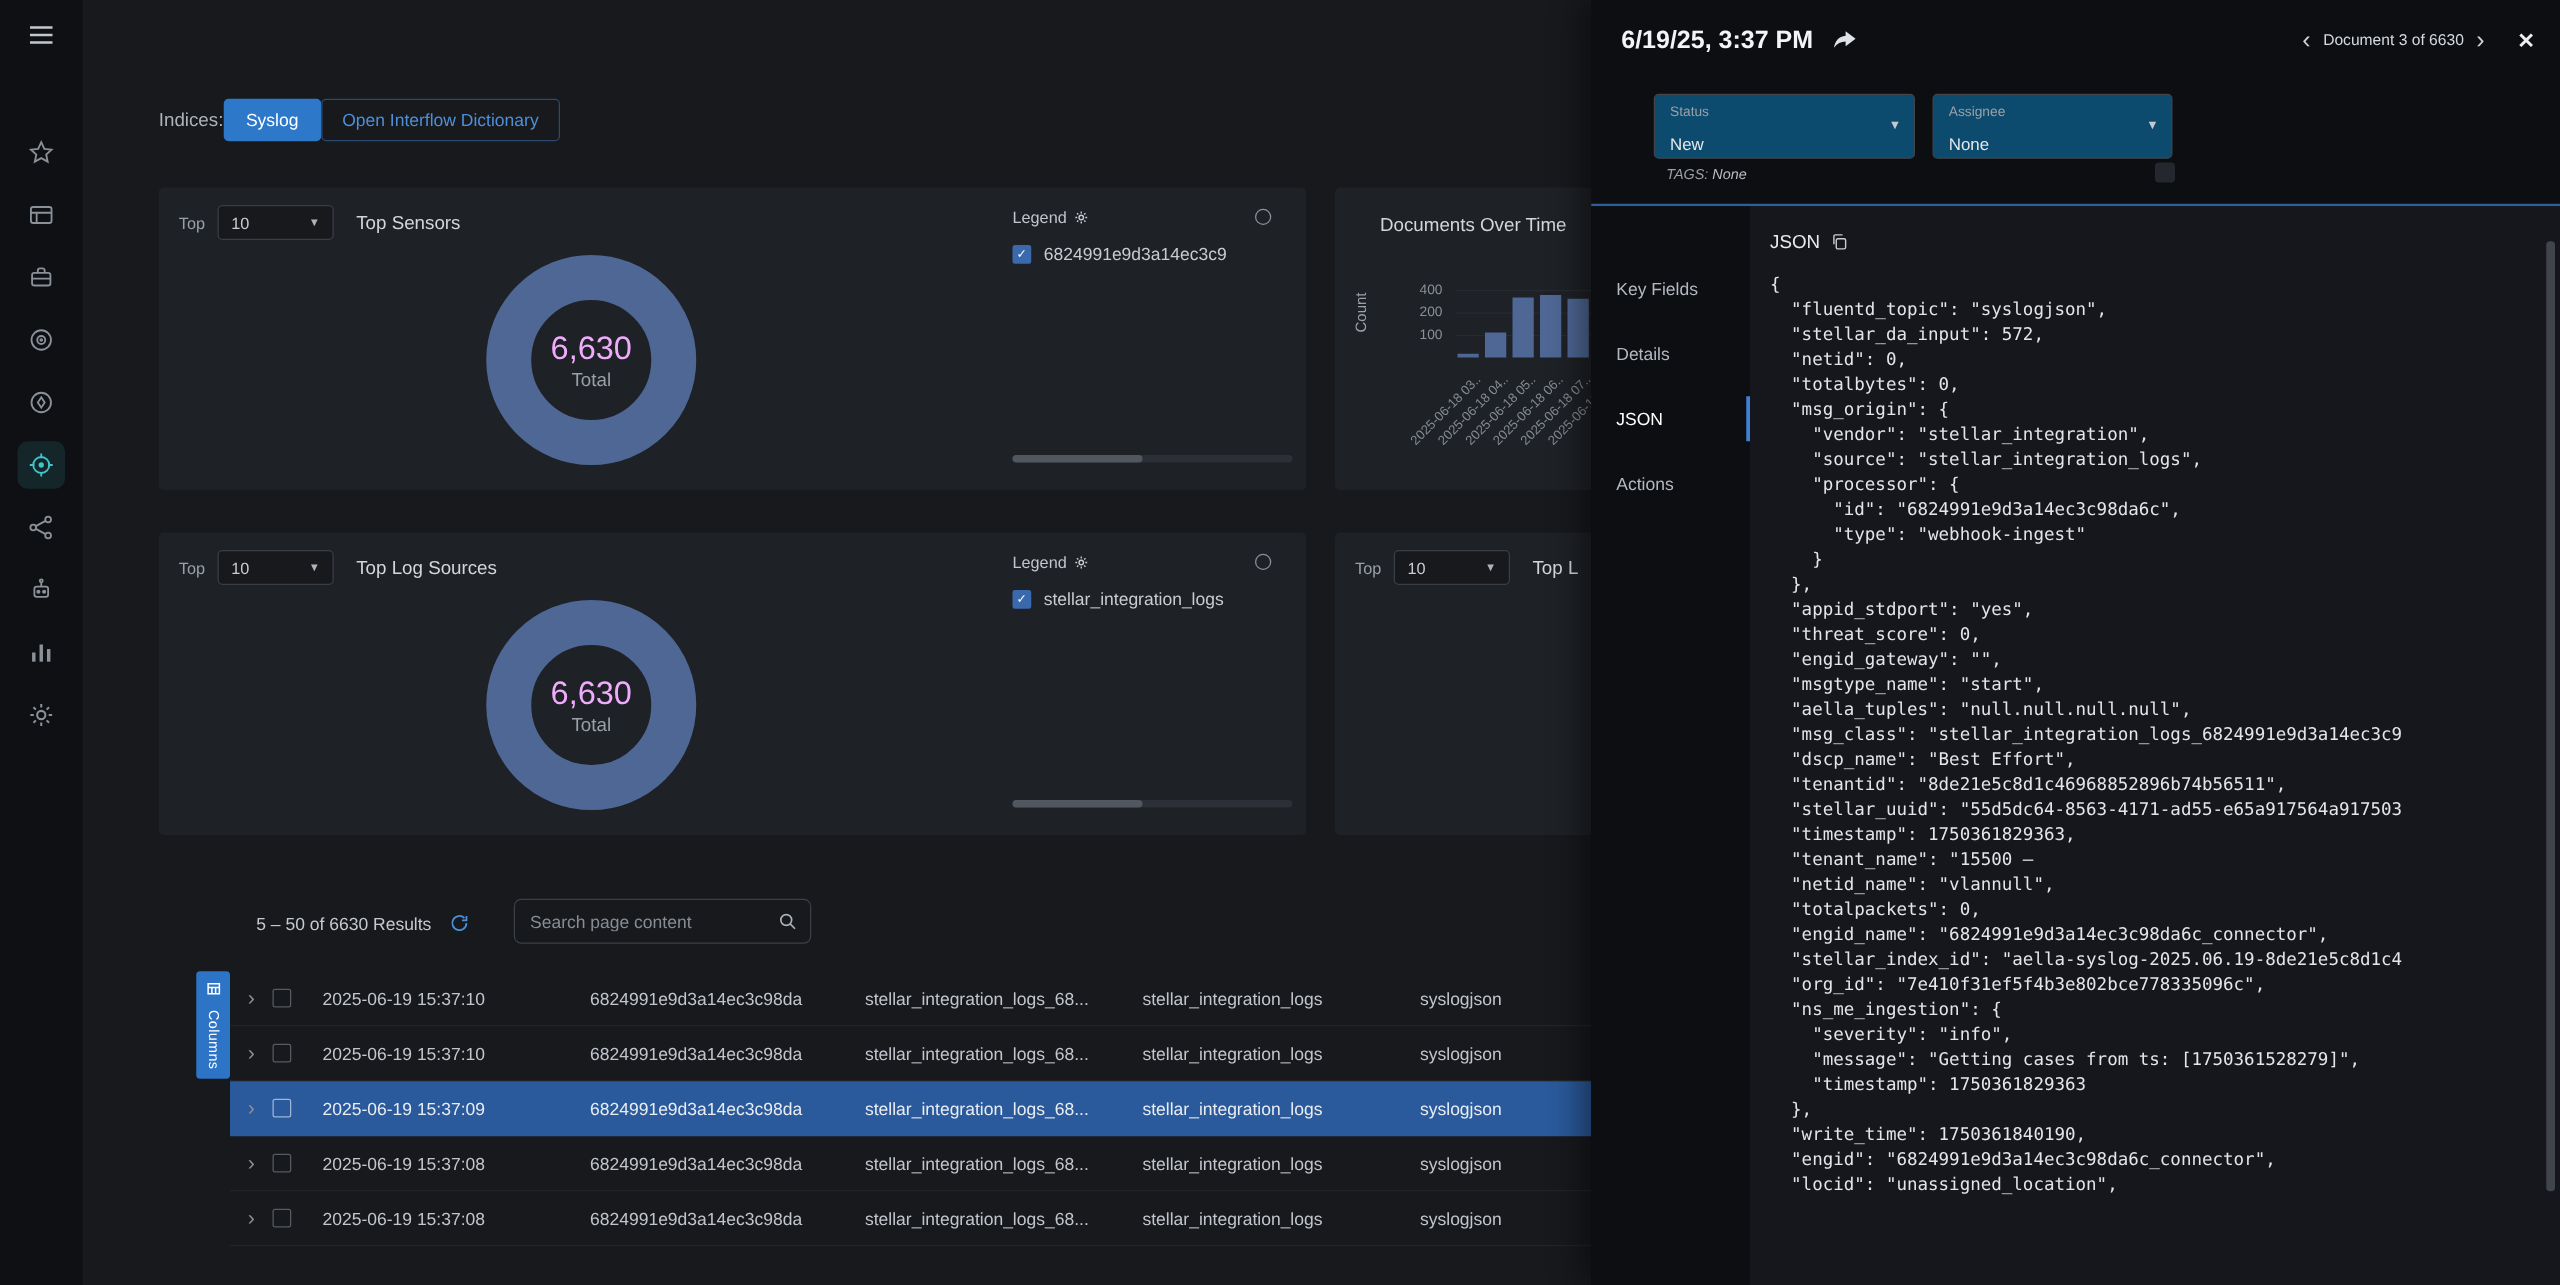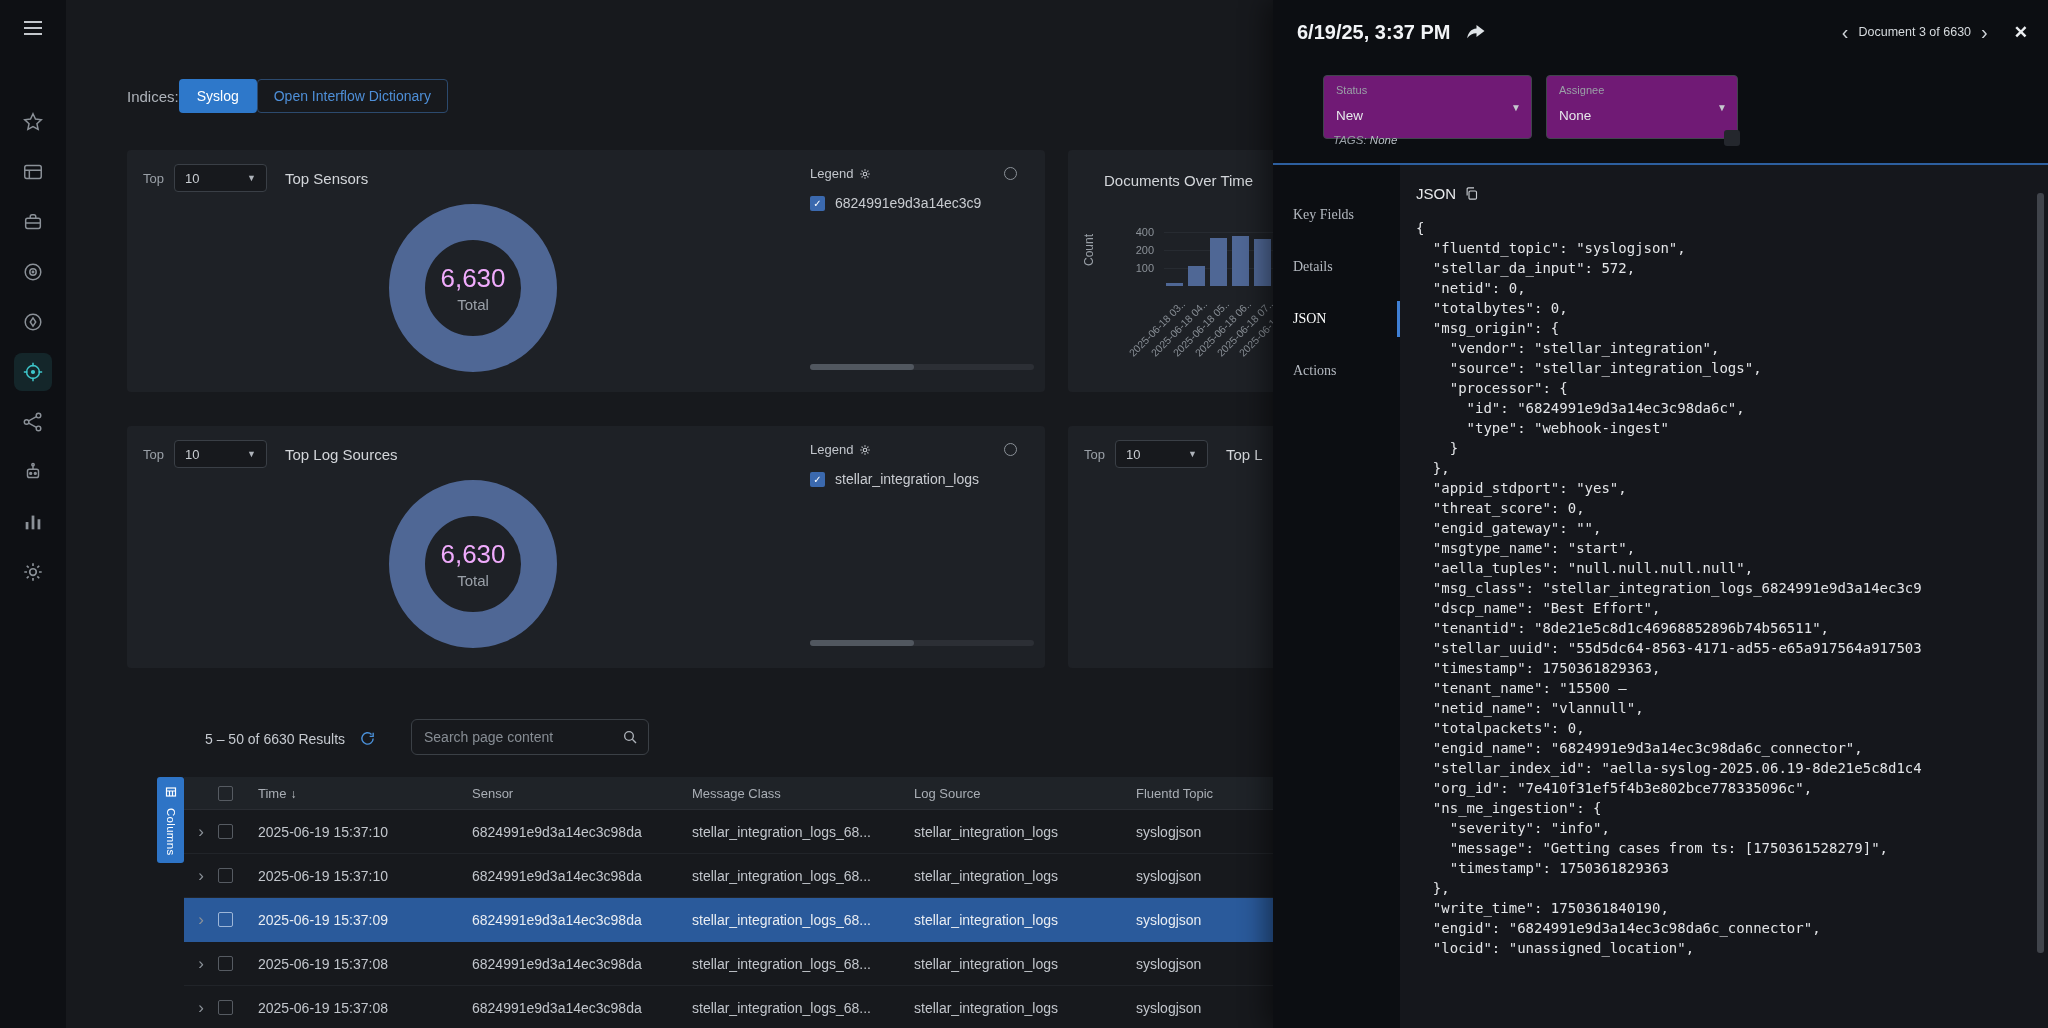--- a/index.html
+++ b/index.html
@@ -91,32 +91,32 @@
   
   .rpanel{position:absolute;left:1273px;top:0;width:775px;height:1028px;background:#0c0e12;z-index:20;
     box-shadow:-8px 0 24px rgba(0,0,0,.45);}
   .rp-head{position:absolute;left:24px;top:20px;right:20px;display:flex;align-items:center;}
   .rp-time{font-size:20px;font-weight:700;color:#f2f4f7;white-space:nowrap;}
   .rp-share{margin-left:14px;color:#dfe3e7;display:flex;cursor:pointer;}
   .rp-nav{margin-left:auto;display:flex;align-items:center;gap:10px;font-size:12.5px;color:#d6dade;}
   .nav-chev{font-size:20px;line-height:1;color:#cfd3d8;cursor:pointer;}
   .rp-close{margin-left:16px;font-size:17px;color:#eceef1;font-weight:700;cursor:pointer;}
   .rp-drops{position:absolute;left:50px;top:75px;display:flex;gap:14px;}
-  .dropdown{position:relative;width:209px;height:64px;border:1px solid #40454c;border-radius:4px;background:#701a75;
+  .dropdown{position:relative;width:209px;height:52px;border:1px solid #40454c;border-radius:4px;background:#0c4a6e;
     padding:8px 8px 0 12px;cursor:pointer;}
   .dropdown.assignee{width:192px;}
   .dd-label{font-size:11px;color:#9aa0a7;}
   .dd-value{font-size:13.5px;color:#e6e8eb;margin-top:12px;}
   .dd-caret{position:absolute;right:10px;top:50%;transform:translateY(-50%);font-size:10px;color:#c5c9ce;}
   .rp-tags{position:absolute;left:60px;top:134px;font-size:11.5px;font-style:italic;color:#9aa0a7;}
   .rp-tags .val{color:#b9bec5;}
   .rp-sq{position:absolute;left:451px;top:130px;width:16px;height:16px;background:#24272d;border-radius:3px;cursor:pointer;}
   .rp-divider{position:absolute;left:0;top:163px;width:100%;height:2px;background:#2d5f9f;}
   .rp-body{position:absolute;left:0;top:165px;right:0;bottom:0;display:flex;}
-  .rp-tabs{width:127px;background:#0c0e12;padding-top:24px;flex:0 0 auto;font-family:Liberation Serif, serif;}
+  .rp-tabs{width:127px;background:#0c0e12;padding-top:40px;flex:0 0 auto;}
   .dtab{position:relative;height:52px;display:flex;align-items:center;padding-left:20px;font-size:14px;color:#b4b9c0;cursor:pointer;}
   .dtab.active{color:#fff;}
   .dtab.active::after{content:"";position:absolute;right:0;top:8px;bottom:8px;width:3px;background:#3f7fd4;}
   .rp-content{flex:1;background:#15171c;position:relative;overflow:hidden;padding:20px 0 0 16px;}
   .json-title{display:flex;align-items:center;gap:8px;font-size:15px;color:#e8eaec;}
   .copy-ic{color:#c9cdd2;display:flex;cursor:pointer;}
   #json-pre{margin-top:16px;font-family:"DejaVu Sans Mono", monospace;font-size:14px;line-height:20px;
     color:#e3e5e8;white-space:pre;}
   .vscroll{position:absolute;right:4px;top:28px;width:7px;height:760px;background:#40444b;border-radius:3px;cursor:pointer;}
 </style>
@@ -357,31 +357,20 @@
 
 <div class="columns-btn">
   <span><svg width="12" height="12" viewBox="0 0 24 24" fill="none" stroke="currentColor" stroke-width="2.4">
         <rect x="3" y="4" width="18" height="16"></rect>
         <path d="M3 10h18M9 10v10M15 10v10"></path>
       </svg></span>
   <span class="vtext">Columns</span>
 </div>
 
 <div class="dtable">
-  <div class="thead">
-    <span class="cell-chev"></span>
-    <span class="cell-cb">
-        <span class="cb"></span>
-      </span>
-    <span class="c col-time"><span>Time</span><span class="sortarrow">↓</span></span>
-    <span class="c col-sensor">Sensor</span>
-    <span class="c col-msg">Message Class</span>
-    <span class="c col-src">Log Source</span>
-    <span class="c col-topic">Fluentd Topic</span>
-  </div>
   <div id="table-body">
       <div class="trow">
     <span class="cell-chev">
           <span class="chev">›</span>
         </span>
     <span class="cell-cb">
           <span class="cb"></span>
         </span>
     <span class="c col-time time">2025-06-19 15:37:10</span>
     <span class="c col-sensor sensor">6824991e9d3a14ec3c98da</span>

